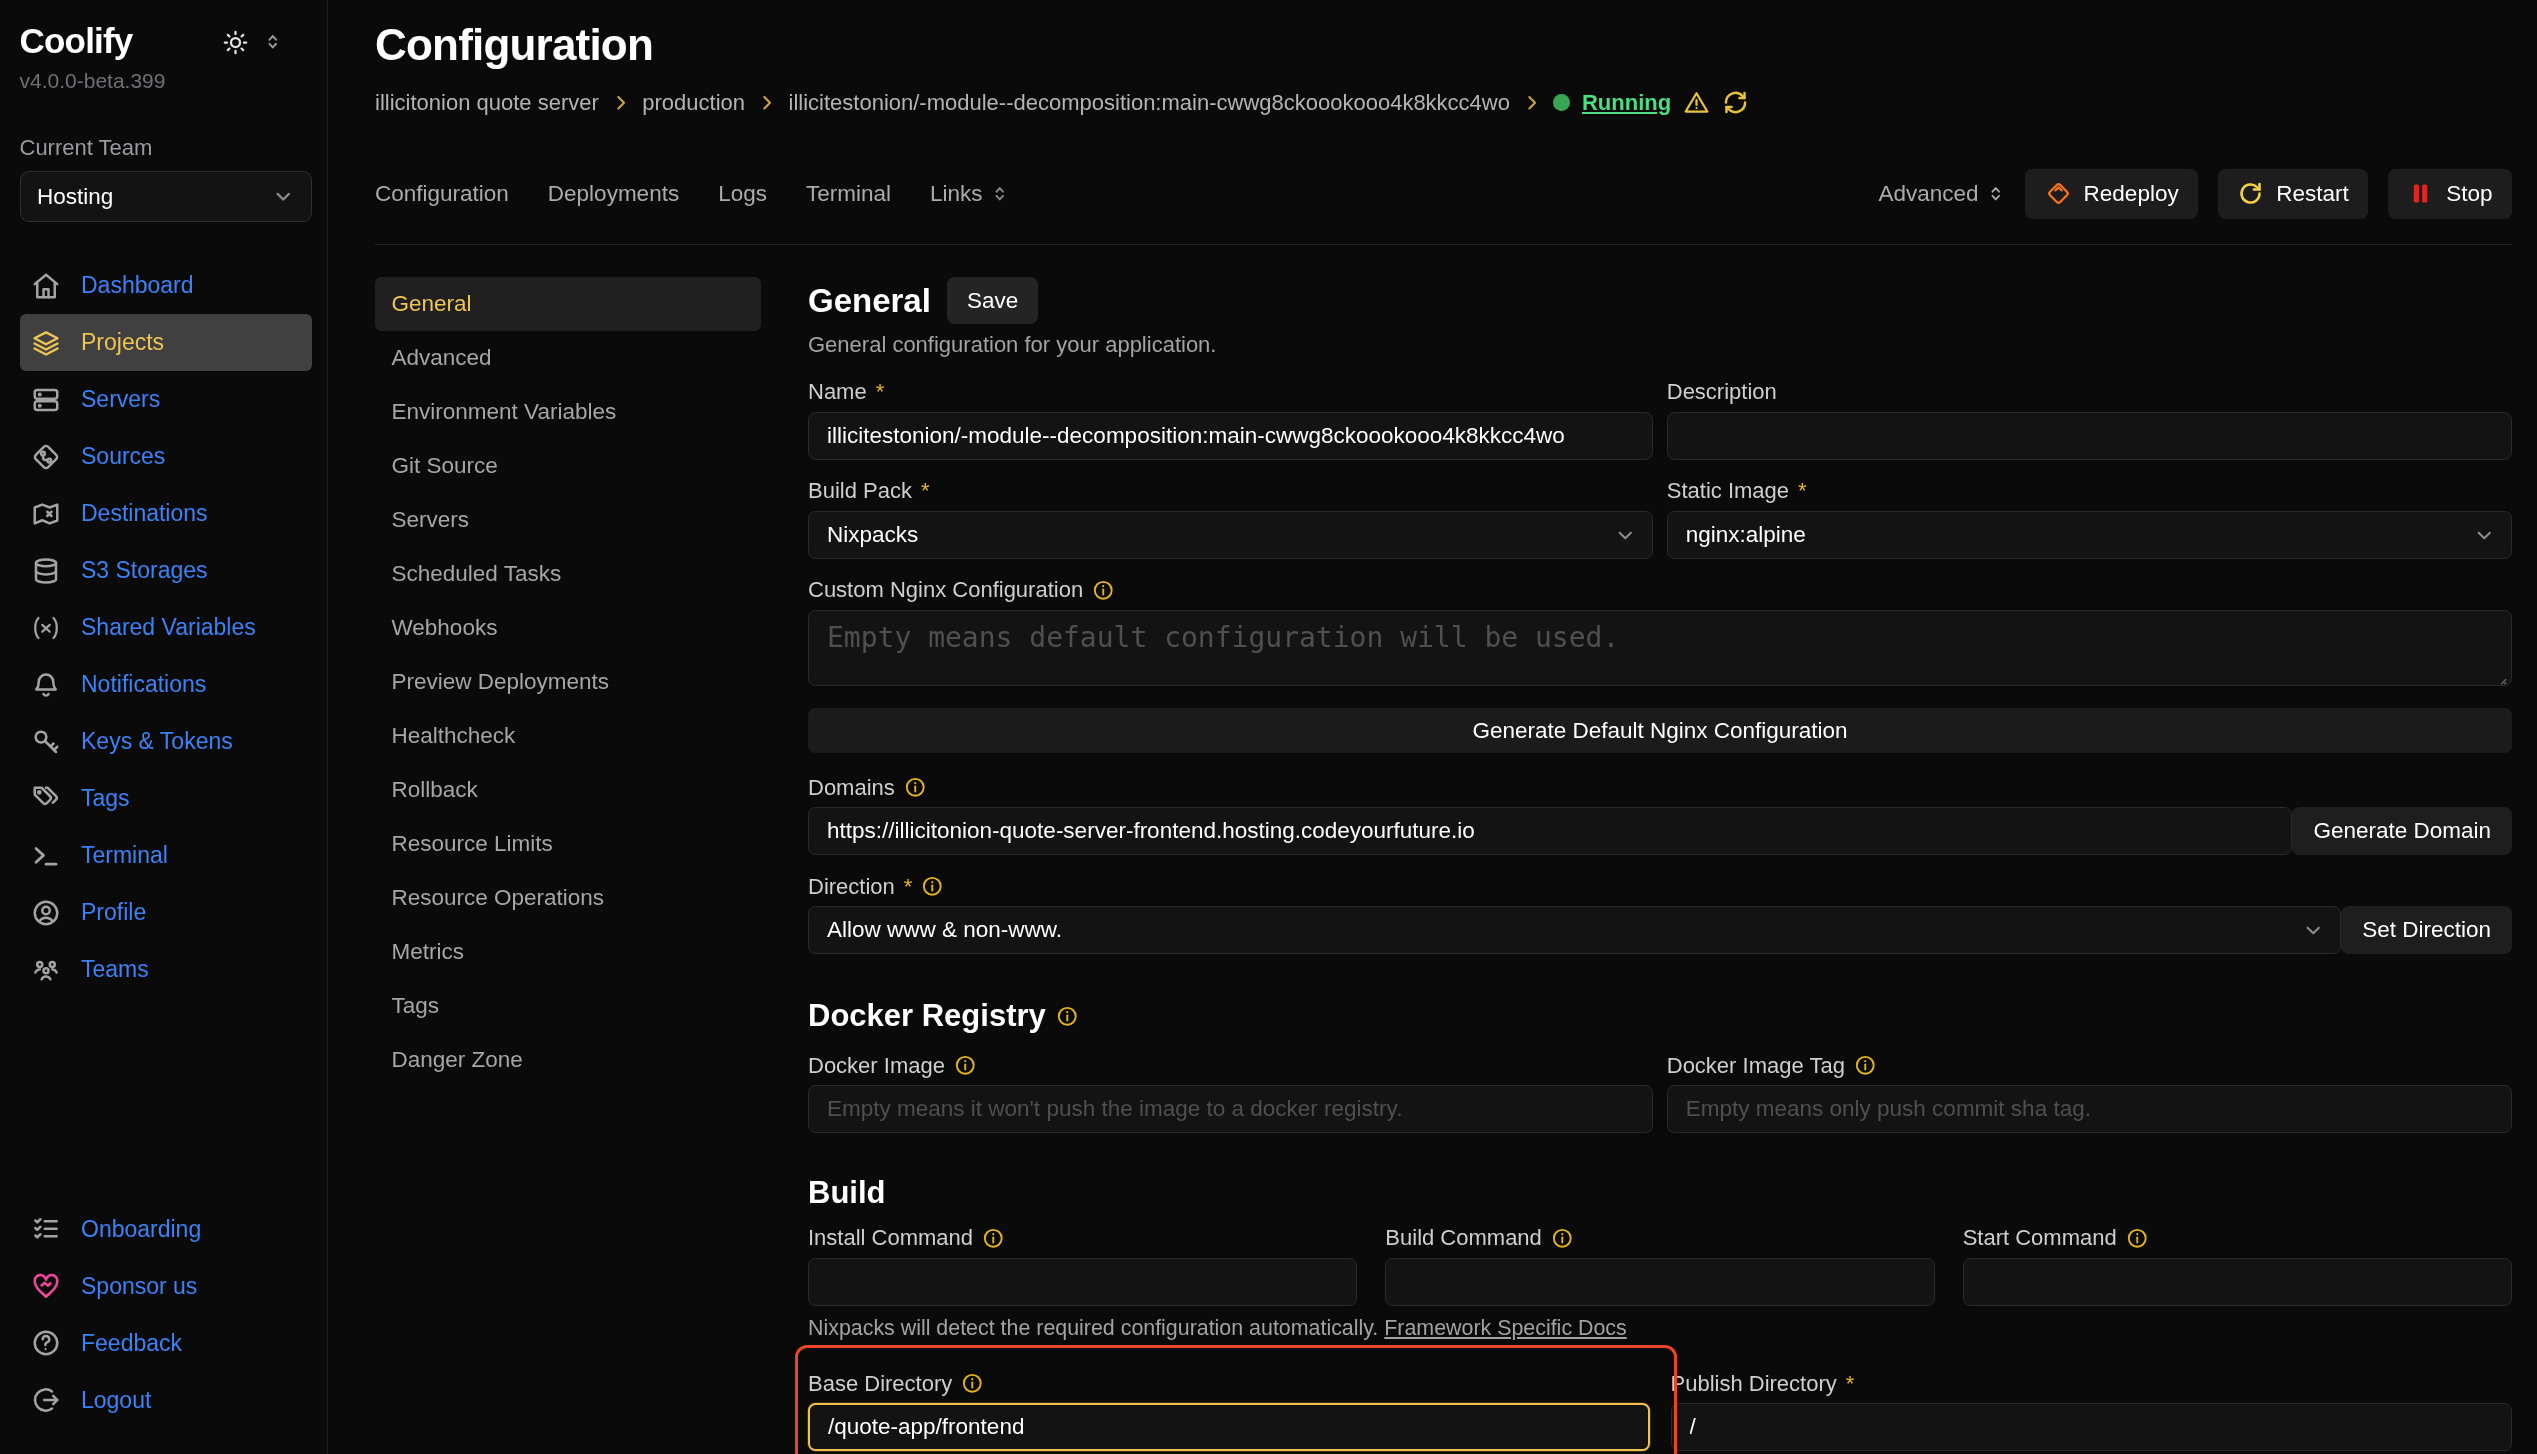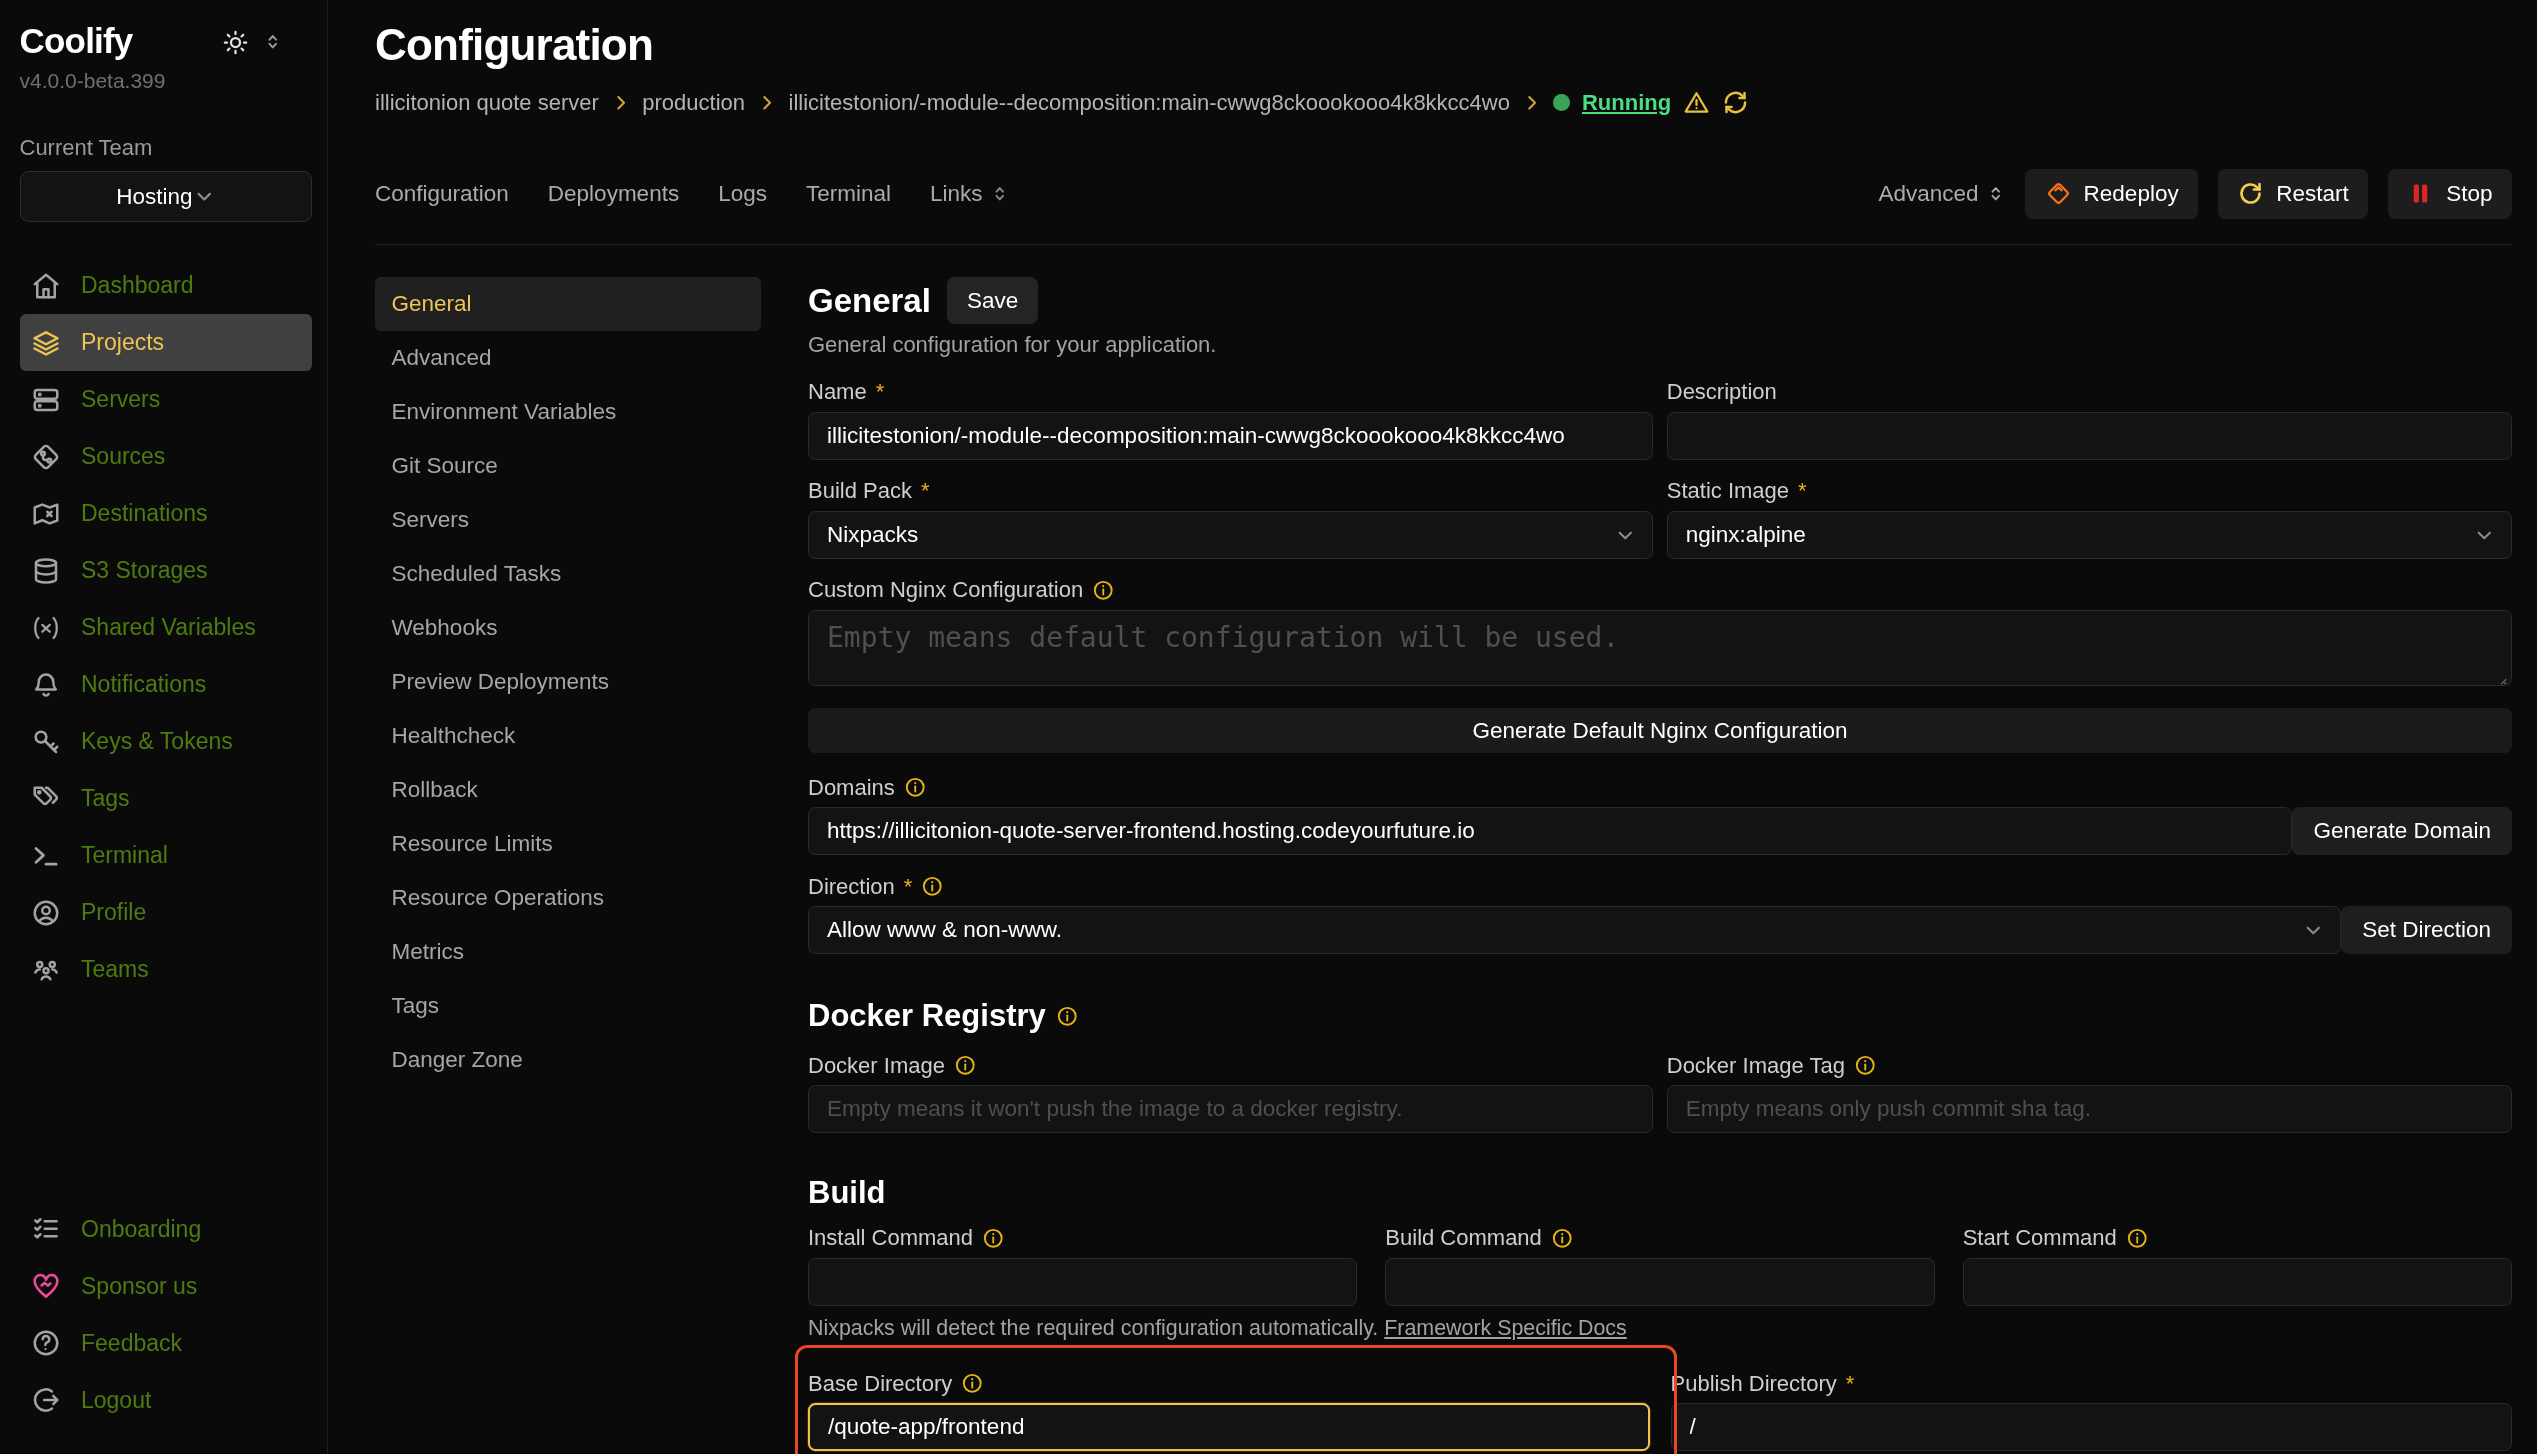--- a/index.html
+++ b/index.html
@@ -10,28 +10,28 @@
   
   .sidebar { width:328px; min-width:328px; height:100%; background:#0a0a0a;
              border-right:1.5px solid #1e1e1e; padding:21px 15px 25.5px 19.5px;
              display:flex; flex-direction:column; }
   .logo-row { display:flex; align-items:flex-start; justify-content:space-between; }
   .logo { font-size:35px; font-weight:bold; letter-spacing:-0.8px; }
   .logo-icons { display:flex; align-items:center; gap:13.5px; margin-top:7.5px; padding-right:30px; color:#cfcfcf; }
   .version { margin-top:7.5px; font-size:21px; color:#6f6f74; }
   .team-label { margin-top:42px; font-size:22px; color:#9a9aa0; }
   .team-select { margin-top:10.5px; height:51px; background:#131313; border:1.5px solid #2e2e2e;
-                 border-radius:9px; display:flex; align-items:center; justify-content:center;
+                 border-radius:9px; display:flex; align-items:center; justify-content:space-between;
                  padding:0 16.5px; font-size:22.5px; cursor:pointer; }
   .team-select .chev { color:#8b8b90; }
 
   .side-nav { margin-top:35px; display:flex; flex-direction:column; }
   .side-nav.footer { margin-top:auto; }
   .nav-item { height:57px; display:flex; align-items:center; border-radius:6px;
-              padding:0 10.5px; cursor:pointer; color:#4d7c0f; }
+              padding:0 10.5px; cursor:pointer; color:#3b82f6; }
   .nav-item .nav-icon { width:31.5px; height:31.5px; margin-right:19.5px; display:flex;
                         align-items:center; justify-content:center; color:#a3a3a3; }
   .nav-item .nav-icon svg { width:30px; height:30px; }
   .nav-label { font-size:23px; }
   .nav-item.active { background:#404040; color:#eec453; }
   .nav-item.active .nav-icon { color:#eec453; }
   .nav-icon.pink { color:#ec4899 !important; }
 
   
   .main { flex:1; padding:19.5px 26px 0 47px; display:flex; flex-direction:column; min-width:0; }

